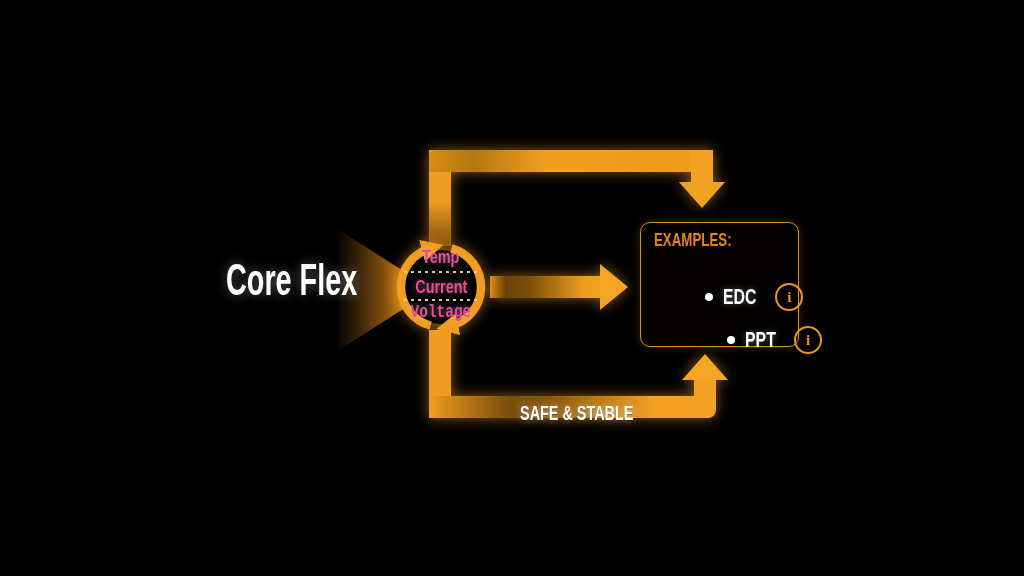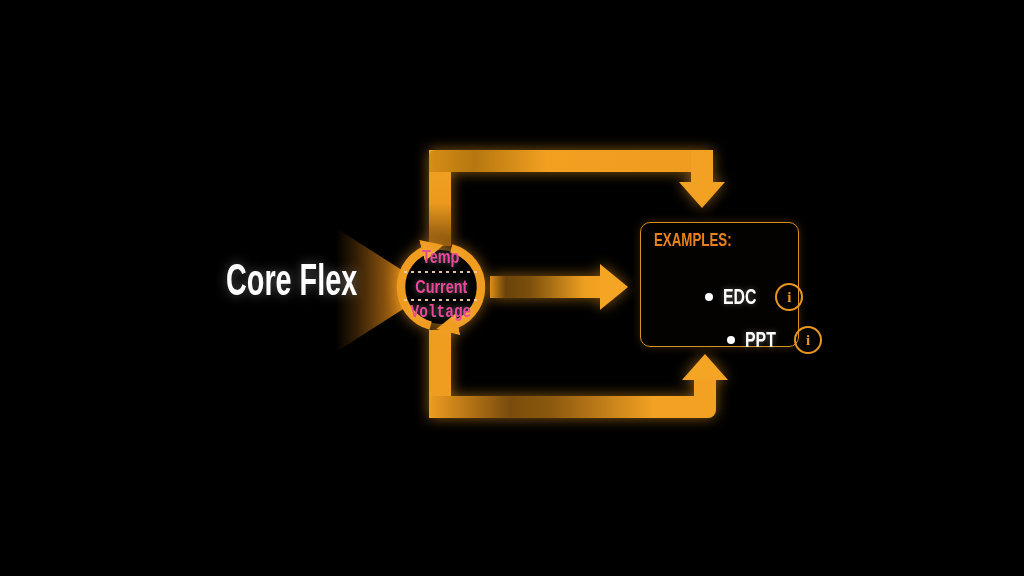--- a/index.html
+++ b/index.html
@@ -87,20 +87,23 @@
     <div class="bar vs"></div>
     <div class="abs head-down"></div>
   </div>
 
   <div class="abs glow path-bot" style="left:429px;top:330px;width:300px;height:92px;">
     <div class="bar vl"></div>
     <div class="bar h"></div>
     <div class="bar vs"></div>
     <div class="abs head-up"></div>
   </div>
+  <div class="abs flow-label lbl-safe">
+    <span class="cond">SAFE &amp; STABLE</span>
+  </div>
 
   <div class="abs glow med" style="left:488px;top:264px;width:142px;height:46px;">
     <div class="bar tail"></div>
     <div class="abs head-right"></div>
   </div>
 
   <svg class="abs cycle-svg glow" width="120" height="120" viewBox="0 0 120 120">
     <defs>
       <marker id="ah" viewBox="0 0 10 10" refX="4" refY="5" markerWidth="2.6" markerHeight="2.6" orient="auto">
         <path d="M0,0 L10,5 L0,10 z" fill="#F09C20"></path>

